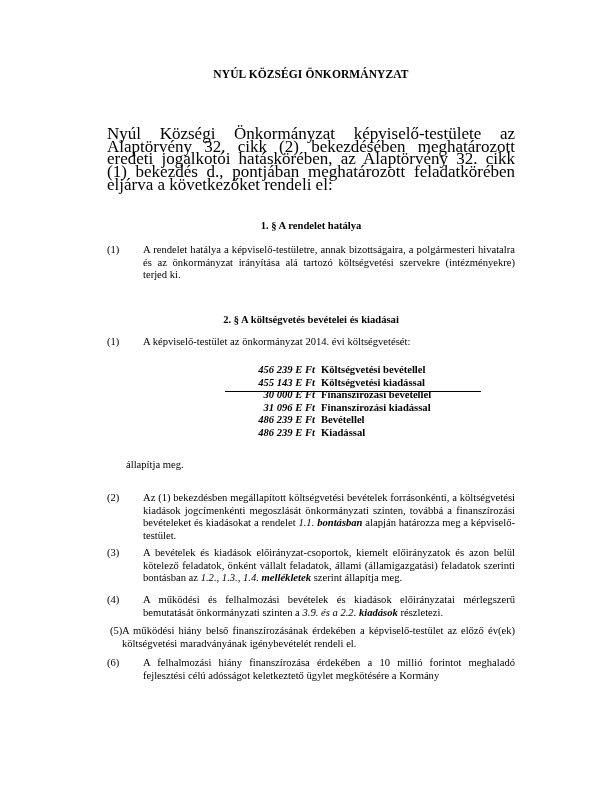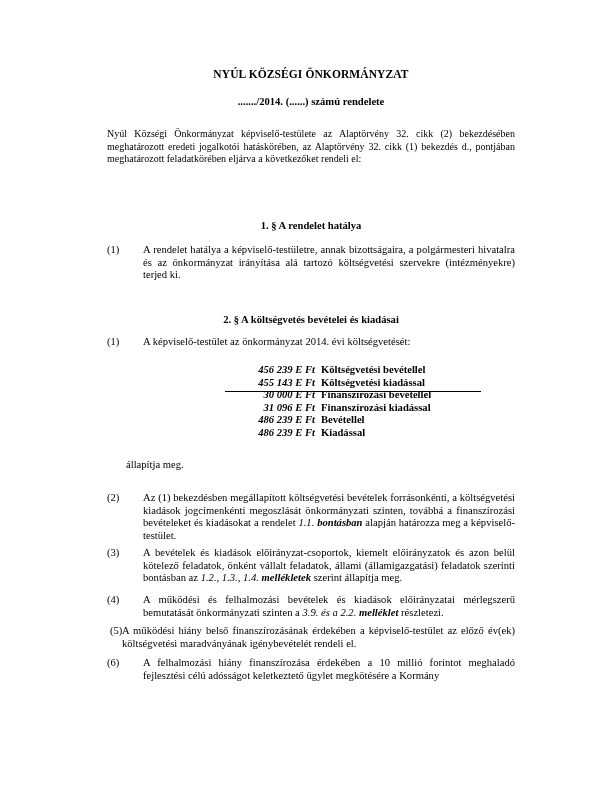--- a/index.html
+++ b/index.html
@@ -3,41 +3,40 @@
 <meta charset="utf-8">
 <style>
   html, body { margin: 0; padding: 0; background: #ffffff; }
   body { width: 612px; height: 792px; position: relative; overflow: hidden;
          font-family: "Liberation Serif", "DejaVu Serif", serif; color: #000; }
   .page { position: absolute; left: 0; top: 0; width: 612px; height: 572px; }
   .abs { position: absolute; }
   .center { left: 107px; width: 408px; text-align: center; }
   .title { top: 68px; font-size: 11.5px; font-weight: bold; letter-spacing: 0.1px; }
   .sub { font-size: 10.6px; font-weight: bold; line-height: 12.2px; }
-  .para { left: 107px; width: 408px; text-align: justify; font-size: 10px; line-height: 12.7px; }
+  .para { left: 107px; width: 408px; text-align: justify; font-size: 17px; line-height: 12.7px; }
   .num-para { left: 107px; width: 408px; font-size: 10.6px; line-height: 12.7px; }
   .num-para .num { position: absolute; left: 0; top: 0; }
   .num-para .body { margin-left: 36px; text-align: justify; }
   .heading { left: 107px; width: 408px; text-align: center; font-size: 10.6px; font-weight: bold; }
   .ital { font-style: italic; }
   .ital-b { font-style: italic; font-weight: bold; }
   .budget { left: 225px; width: 256px; font-size: 10.6px; font-weight: bold; }
   .brow { position: relative; height: 12.5px; line-height: 12.5px; }
   .brow .amt { position: absolute; left: 0; width: 90px; text-align: right; font-style: italic; }
   .brow .lbl { position: absolute; left: 96px; white-space: nowrap; }
   .rule { position: absolute; left: 225px; top: 391px; width: 256px; height: 1.3px; background: #000; }
 </style>
 </head>
 <body>
 
 <div class="page">
 
   <div class="abs center title">NYÚL KÖZSÉGI ÖNKORMÁNYZAT</div>
 
-  <div class="abs center sub" style="top:96px;">......./2014. (......) számú rendelete</div>
 
   <div class="abs para" style="top:128px;">Nyúl Községi Önkormányzat képviselő-testülete az Alaptörvény 32. cikk (2) bekezdésében meghatározott eredeti jogalkotói hatáskörében, az Alaptörvény 32. cikk (1) bekezdés d., pontjában meghatározott feladatkörében eljárva a következőket rendeli el:</div>
 
   <div class="abs heading" style="top:220px;">1. § A rendelet hatálya</div>
 
   <div class="abs num-para" style="top:244px;">
     <span class="num">(1)</span>
     <div class="body">A rendelet hatálya a képviselő-testületre, annak bizottságaira, a polgármesteri hivatalra és az önkormányzat irányítása alá tartozó költségvetési szervekre (intézményekre) terjed ki.</div>
   </div>
 
@@ -83,21 +82,21 @@
     <div class="body"><span>Az (1) bekezdésben megállapított költségvetési bevételek forrásonkénti, a költségvetési kiadások jogcímenkénti megoszlását önkormányzati szinten, továbbá a finanszírozási bevételeket és kiadásokat a rendelet </span><span class="ital">1.1.</span> <span class="ital-b">bontásban</span><span> alapján határozza meg a képviselő-testület.</span></div>
   </div>
 
   <div class="abs num-para" style="top:547px;">
     <span class="num">(3)</span>
     <div class="body"><span>A bevételek és kiadások előirányzat-csoportok, kiemelt előirányzatok és azon belül kötelező feladatok, önként vállalt feladatok, állami (államigazgatási) feladatok szerinti bontásban az </span><span class="ital">1.2., 1.3., 1.4.</span> <span class="ital-b">mellékletek</span><span> szerint állapítja meg.</span></div>
   </div>
 
   <div class="abs num-para" style="top:594px;">
     <span class="num">(4)</span>
-    <div class="body"><span>A működési és felhalmozási bevételek és kiadások előirányzatai mérlegszerű bemutatását önkormányzati szinten a </span><span class="ital">3.9. és a 2.2.</span> <span class="ital-b">melléklet</span><span> részletezi.</span></div>
+    <div class="body"><span>A működési és felhalmozási bevételek és kiadások előirányzatai mérlegszerű bemutatását önkormányzati szinten a </span><span class="ital">3.9. és a 2.2.</span> <span class="ital-b">kiadások</span><span> részletezi.</span></div>
   </div>
 
   <div class="abs num-para" style="top:625px; left:110px; width:405px;">
     <span class="num">(5)</span>
     <div class="body" style="margin-left:12px;">A működési hiány belső finanszírozásának érdekében a képviselő-testület az előző év(ek) költségvetési maradványának igénybevételét rendeli el.</div>
   </div>
 
   <div class="abs num-para" style="top:657px;">
     <span class="num">(6)</span>
     <div class="body">A felhalmozási hiány finanszírozása érdekében a 10 millió forintot meghaladó fejlesztési célú adósságot keletkeztető ügylet megkötésére a Kormány</div>

